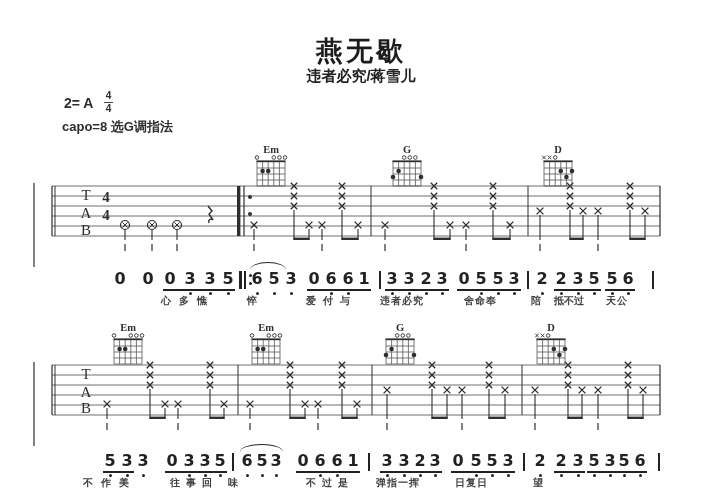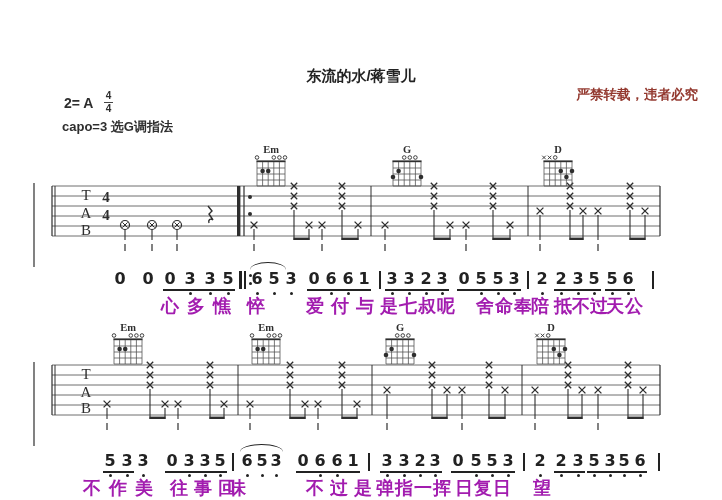--- a/index.html
+++ b/index.html
@@ -15,39 +15,39 @@
   .frac{left:104px;top:91px;text-align:center;font-size:10px;font-weight:bold;line-height:10px;}
   .frac .bar{display:block;width:9px;height:1px;background:#444;margin:1px auto;}
   #capo{left:62px;top:118px;font-size:13px;font-weight:600;}
   #credits{right:24px;top:87px;text-align:right;font-size:13.5px;font-weight:bold;line-height:16.5px;color:#943a30;}
   .num{position:absolute;transform:translateX(-50%);font-family:"DejaVu Sans",sans-serif;font-size:16px;font-weight:bold;color:#222;line-height:18px;}
   .ndot{position:absolute;width:3px;height:3px;border-radius:50%;background:#222;}
   .ul{position:absolute;height:1.6px;background:#222;}
   .jbar{position:absolute;width:1.5px;background:#222;}
   .jrep{position:absolute;width:3px;background:#222;}
   .tie{position:absolute;height:7px;border:1.6px solid #222;border-bottom:none;border-left:none;border-right:none;border-radius:100% 100% 0 0 / 200% 200% 0 0;border-top:1.6px solid #222;}
-  .lyr{position:absolute;font-size:18px;font-weight:600;color:#a21caf;}
+  .lyr{position:absolute;font-size:10px;font-weight:600;color:#404040;}
   svg text{font-family:"Liberation Serif",serif;}
 </style>
 </head>
 <body>
 
 <div id="sheet">
-  <div id="artist" class="abs">东流的水/蒋雪儿</div>
+  <div id="title" class="abs">燕无歇</div>
+  <div id="artist" class="abs">违者必究/蒋雪儿</div>
 
   <div id="keysig" class="abs">2= A</div>
   <div class="abs frac">
     <span>4</span>
     <span class="bar"></span>
     <span>4</span>
   </div>
-  <div id="capo" class="abs">capo=3 选G调指法</div>
+  <div id="capo" class="abs">capo=8 选G调指法</div>
 
   <div id="credits" class="abs">
-    <div>严禁转载，违者必究</div>
   </div>
 
   <div id="music-layer" class="abs" style="left:0;top:0;width:722px;height:500px;">
       <svg width="722" height="500" viewBox="0 0 722 500" style="position:absolute;left:0;top:0;">
         <g>
           <line x1="52" y1="186" x2="660" y2="186" stroke="#6f6f6f" stroke-width="1"></line>
           <line x1="52" y1="196" x2="660" y2="196" stroke="#6f6f6f" stroke-width="1"></line>
           <line x1="52" y1="206" x2="660" y2="206" stroke="#6f6f6f" stroke-width="1"></line>
           <line x1="52" y1="216" x2="660" y2="216" stroke="#6f6f6f" stroke-width="1"></line>
           <line x1="52" y1="226" x2="660" y2="226" stroke="#6f6f6f" stroke-width="1"></line>
@@ -515,22 +515,22 @@
       <div class="ul" style="left: 554px; top: 289px; width: 47px;"></div>
       <div class="num" style="left: 612px; top: 270px;">5</div>
       <div class="ndot" style="left: 610.5px; top: 292px;"></div>
       <div class="num" style="left: 628px; top: 270px;">6</div>
       <div class="ndot" style="left: 626.5px; top: 292px;"></div>
       <div class="ul" style="left: 605px; top: 289px; width: 30px;"></div>
       <div class="jbar" style="left: 652px; top: 271px; height: 18px;"></div>
       <div class="lyr" style="left: 161px; top: 294px; letter-spacing: 8px;">心多憔</div>
       <div class="lyr" style="left: 247px; top: 294px; letter-spacing: 0px;">悴</div>
       <div class="lyr" style="left: 306px; top: 294px; letter-spacing: 7px;">爱付与</div>
-      <div class="lyr" style="left: 380px; top: 294px; letter-spacing: 1px;">是七叔呢</div>
-      <div class="lyr" style="left: 476px; top: 294px; letter-spacing: 1px; text-align: right;">舍命奉</div>
+      <div class="lyr" style="left: 380px; top: 294px; letter-spacing: 1px;">违者必究</div>
+      <div class="lyr" style="left: 464px; top: 294px; letter-spacing: 1px; text-align: right;">舍命奉</div>
       <div class="lyr" style="left: 531px; top: 294px; letter-spacing: 0px;">陪</div>
       <div class="lyr" style="left: 554px; top: 294px; letter-spacing: 0px;">抵不过</div>
       <div class="lyr" style="left: 606px; top: 294px; letter-spacing: 1px; text-align: center;">天公</div>
       <div class="num" style="left: 110px; top: 452px;">5</div>
       <div class="ndot" style="left: 108.5px; top: 474px;"></div>
       <div class="num" style="left: 127px; top: 452px;">3</div>
       <div class="ndot" style="left: 125.5px; top: 474px;"></div>
       <div class="ul" style="left: 103px; top: 471px; width: 31px;"></div>
       <div class="num" style="left: 143px; top: 452px;">3</div>
       <div class="ndot" style="left: 141.5px; top: 474px;"></div>

